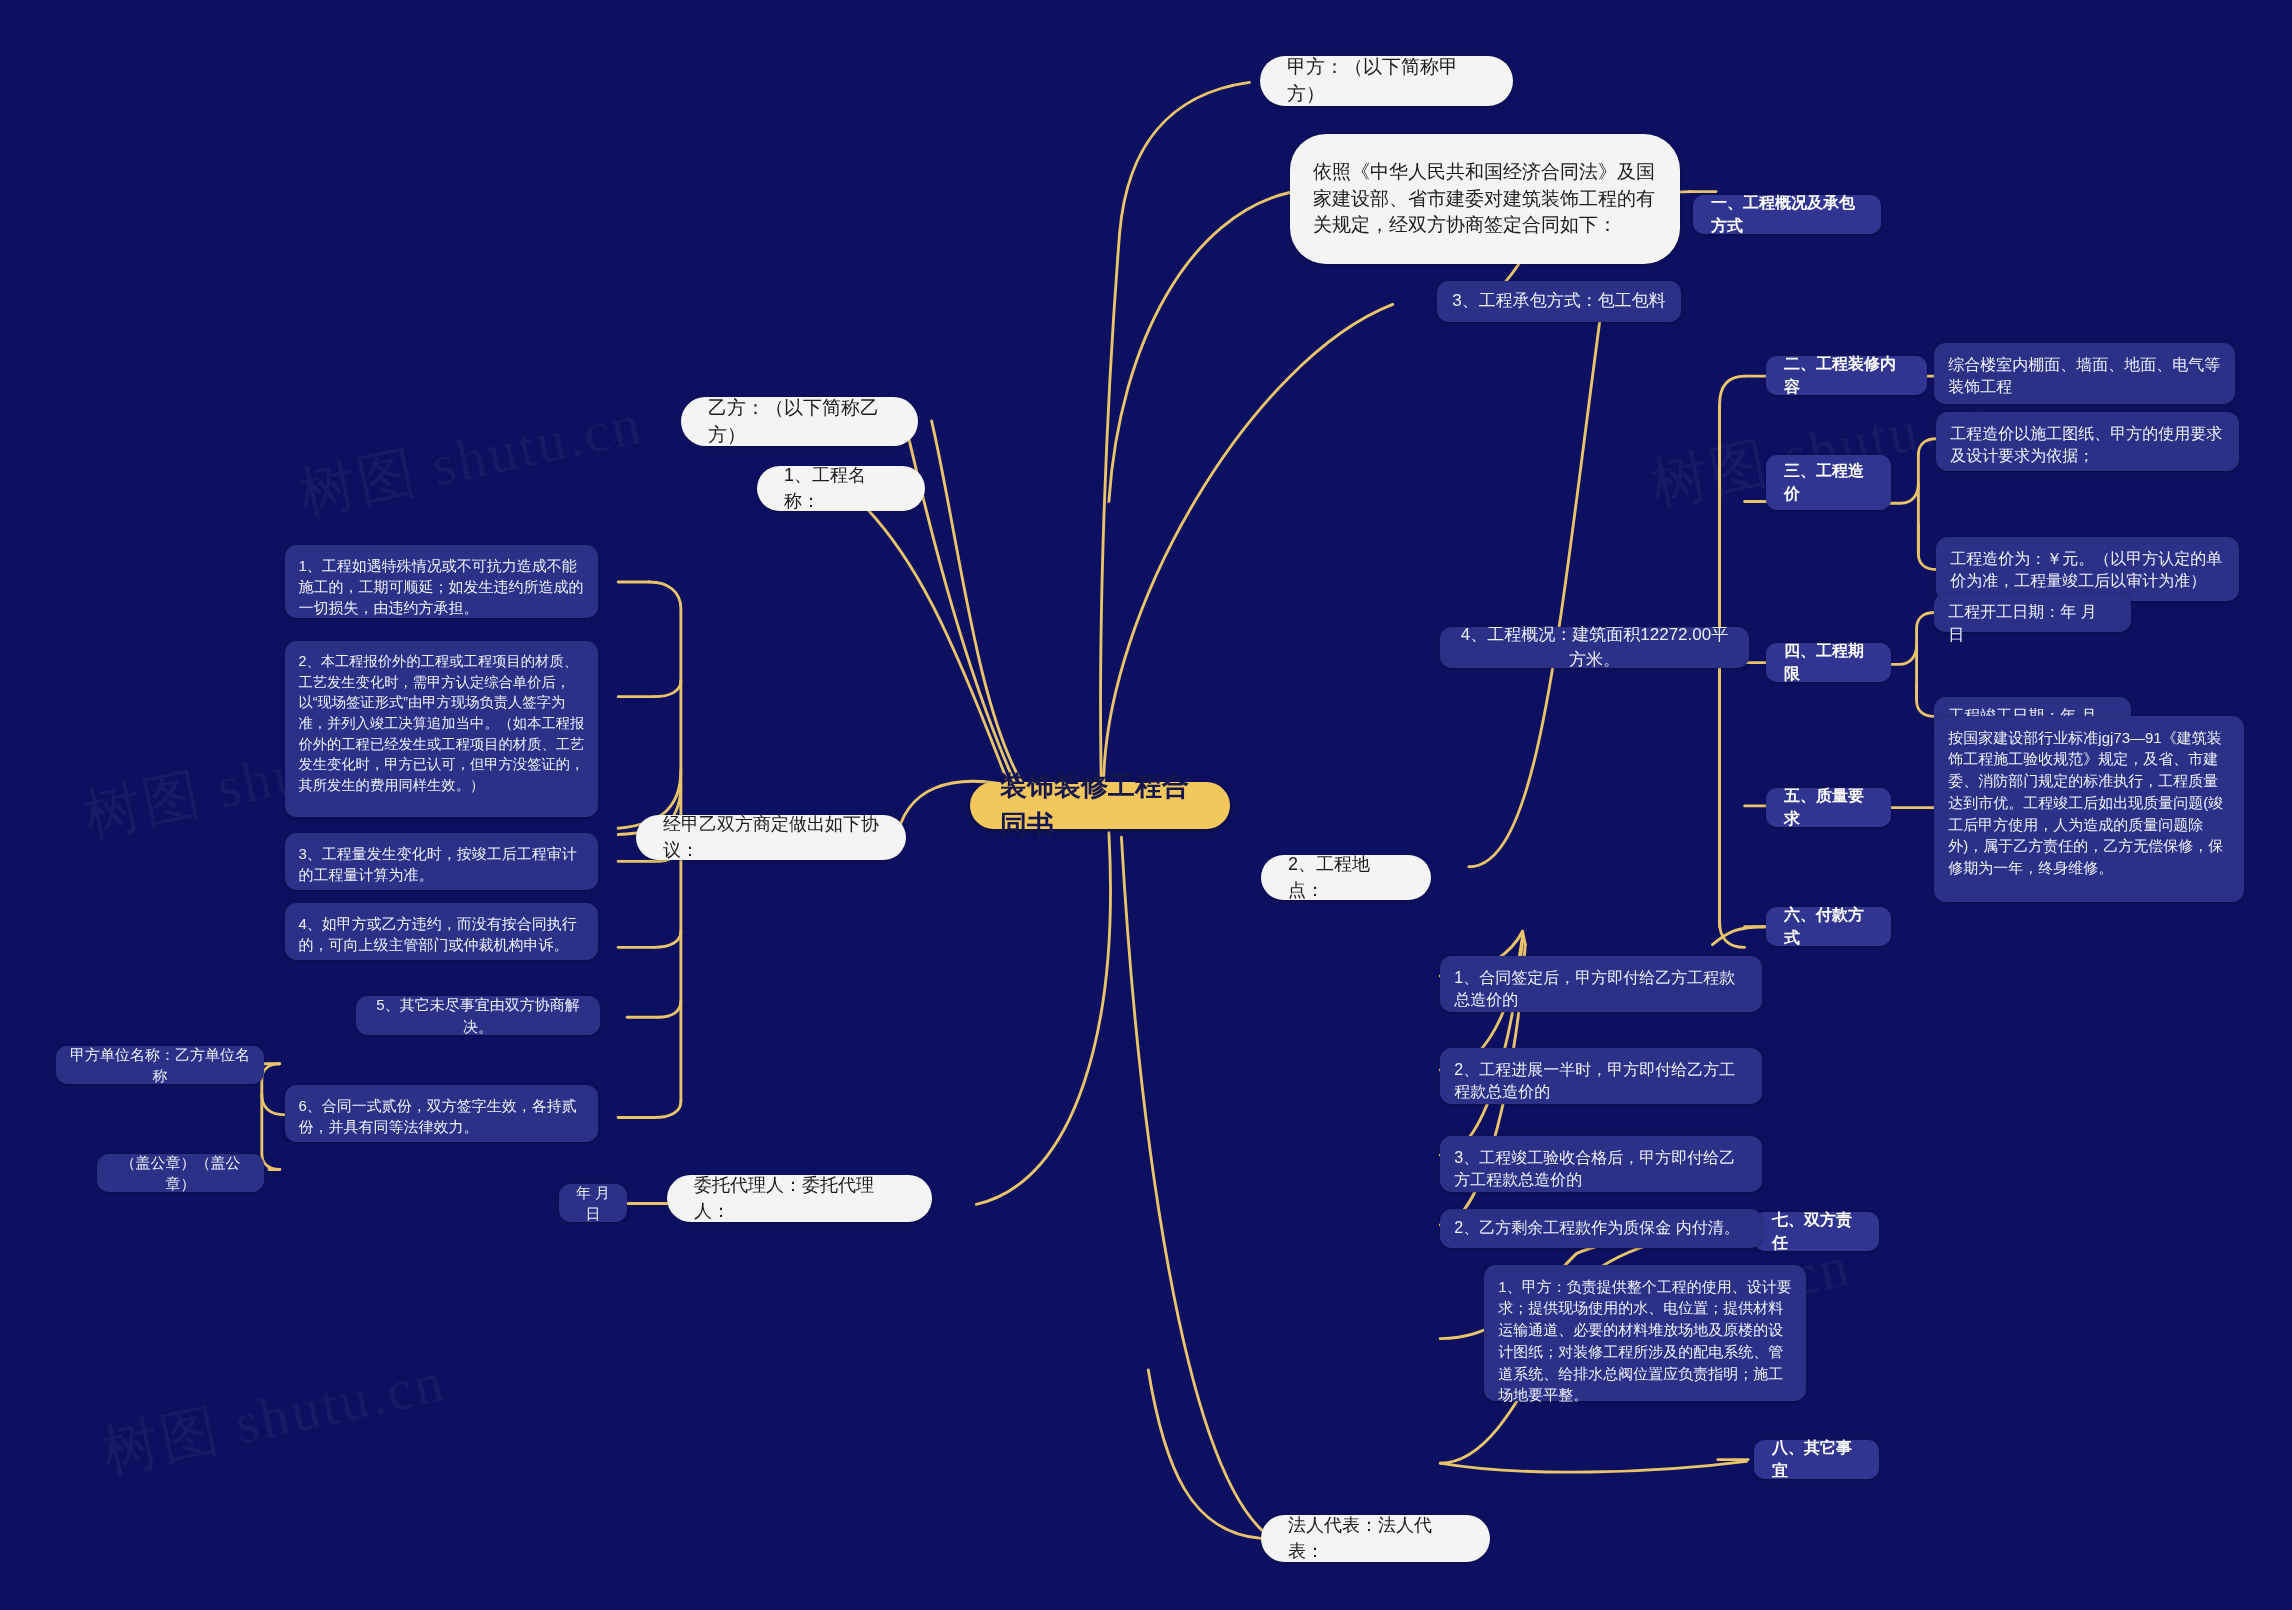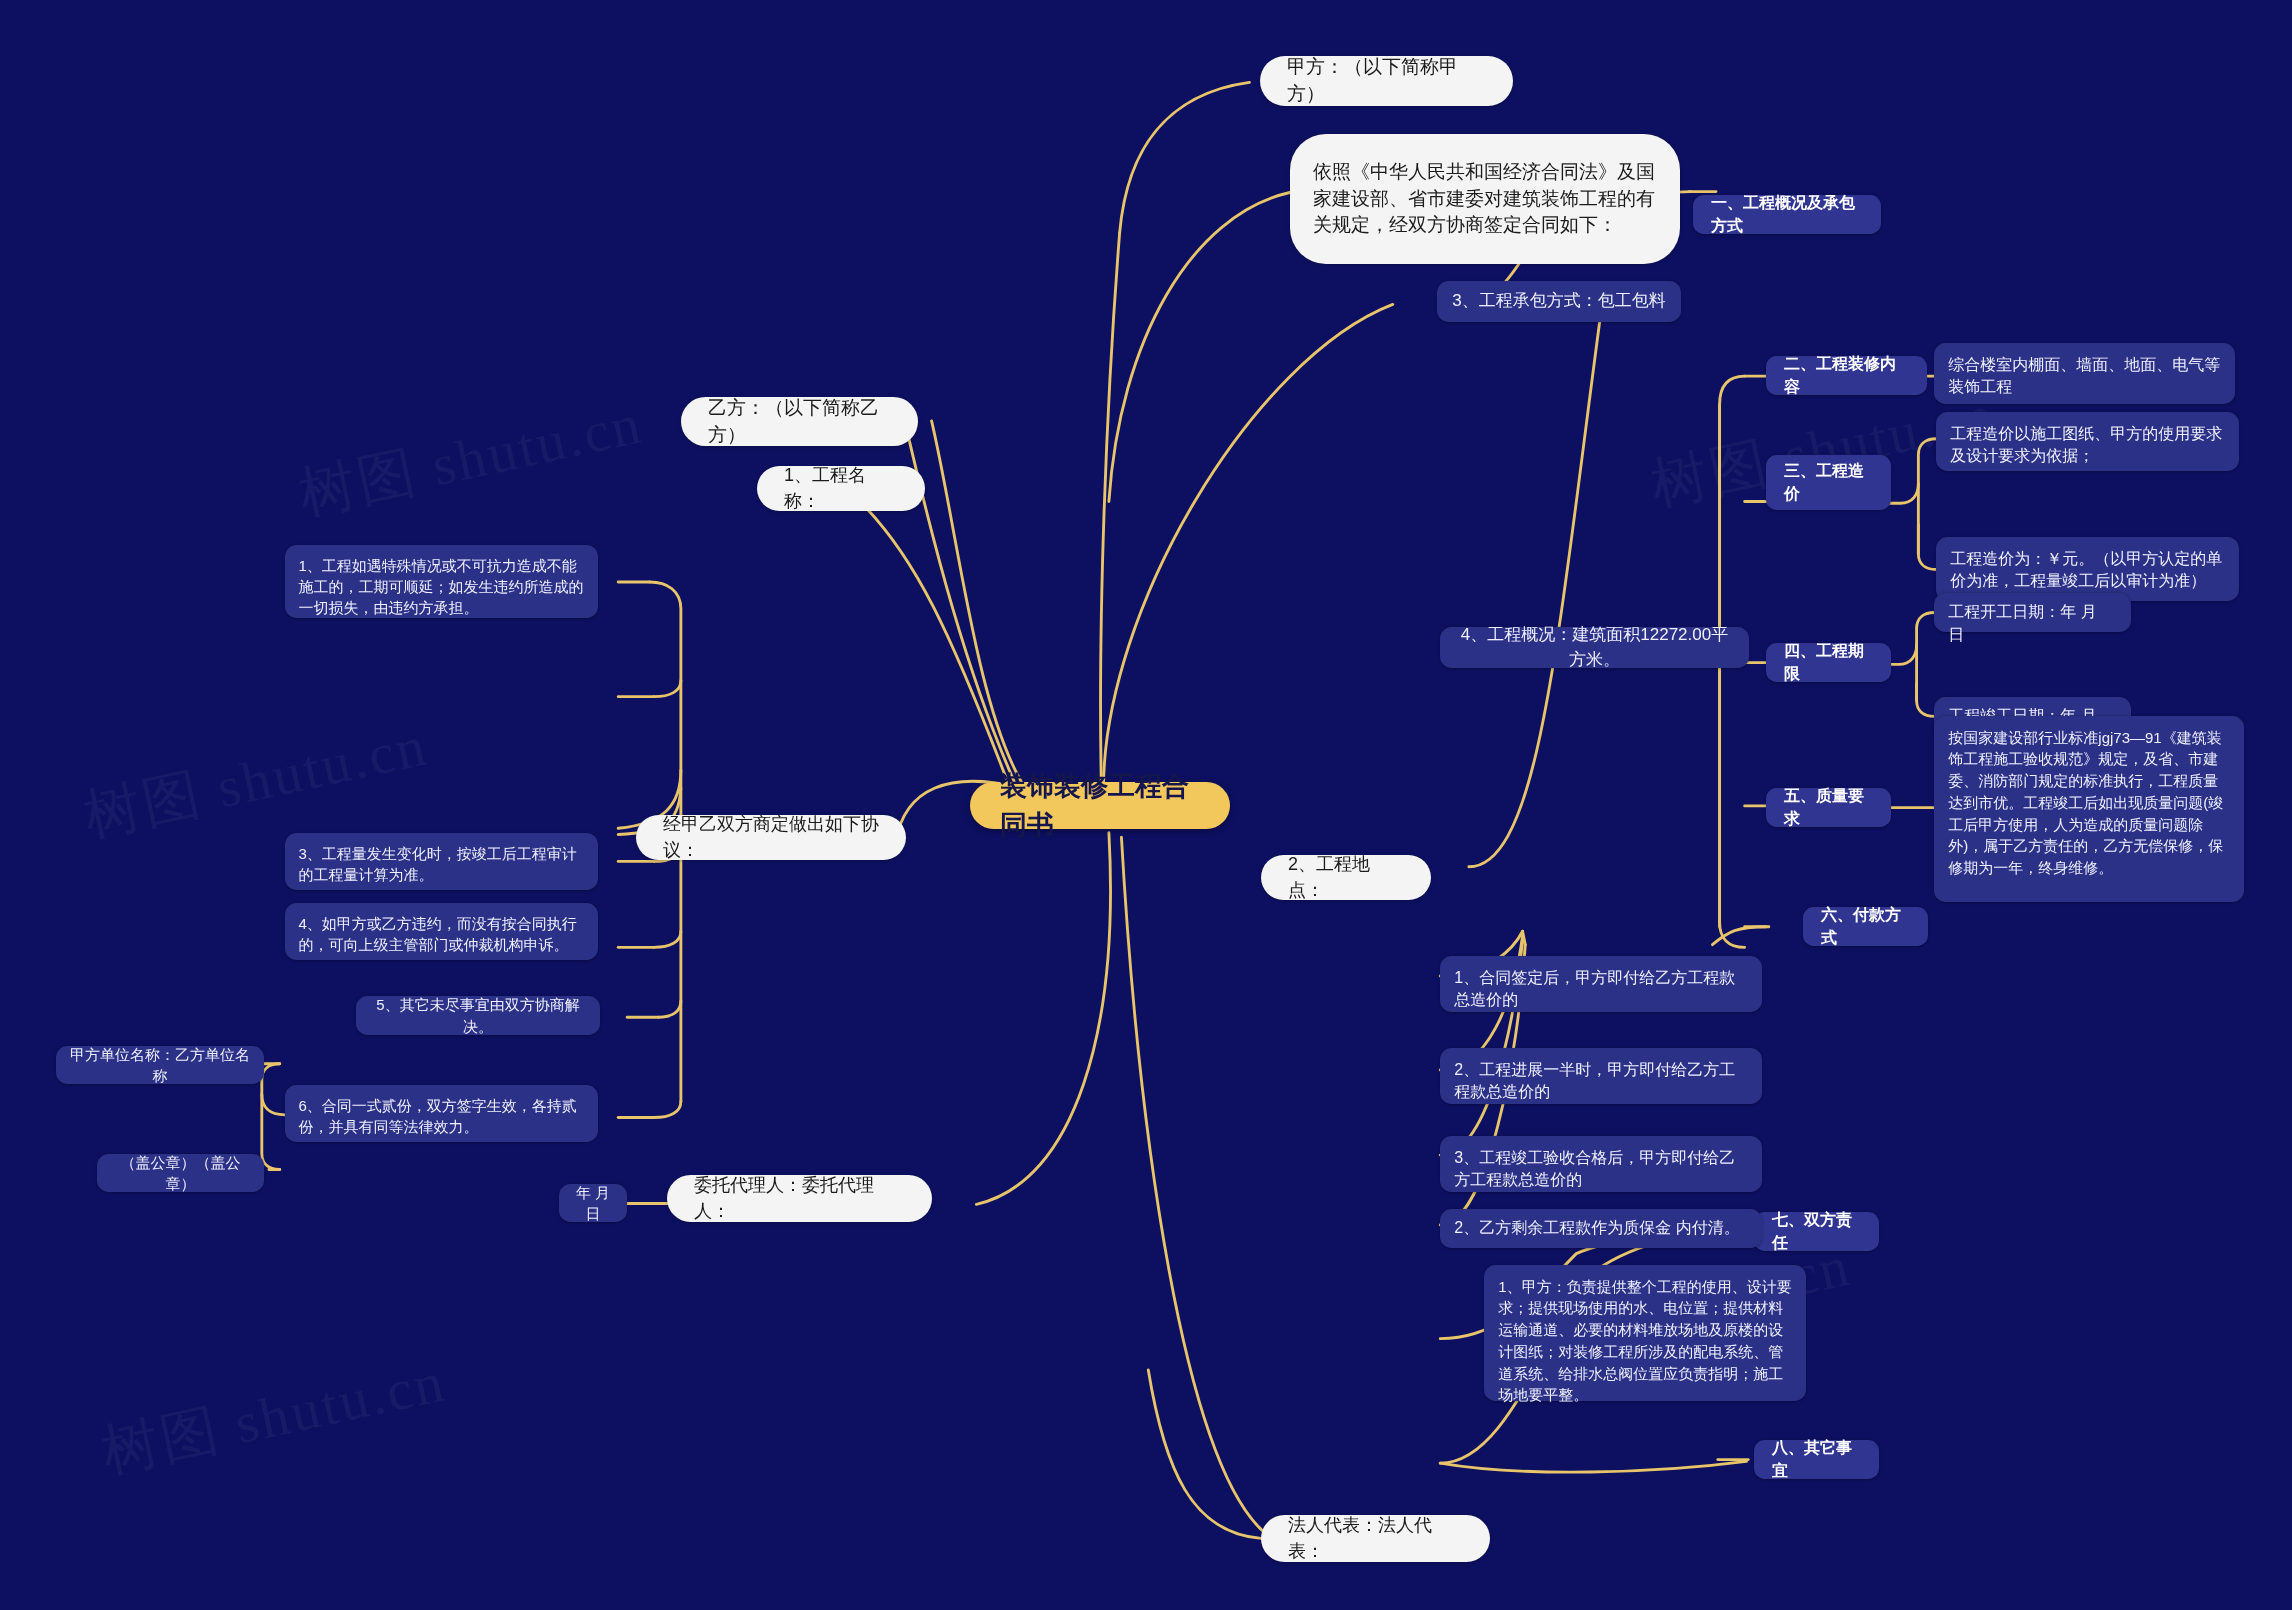--- a/index.html
+++ b/index.html
@@ -192,21 +192,21 @@
   <div class="node n-chip" style="left:1693px;top:172px;width:188px;height:39px;font-size:16px;margin-top:23px;">一、工程概况及承包方式</div>
 
   <div class="node n-chip" style="left:1766px;top:356px;width:161px;height:39px;font-size:16px;">二、工程装修内容</div>
 
   <div class="node n-chip" style="left:1766px;top:455px;width:125px;height:55px;font-size:16px;">三、工程造价</div>
 
   <div class="node n-chip" style="left:1766px;top:643px;width:125px;height:39px;font-size:16px;">四、工程期限</div>
 
   <div class="node n-chip" style="left:1766px;top:788px;width:125px;height:39px;font-size:16px;">五、质量要求</div>
 
-  <div class="node n-chip" style="left:1766px;top:907px;width:125px;height:39px;font-size:16px;margin-left:37px;">六、付款方式</div>
+  <div class="node n-chip" style="left:1766px;top:907px;width:125px;height:39px;font-size:16px;">六、付款方式</div>
 
   <div class="node n-chip" style="left:1754px;top:1212px;width:125px;height:39px;font-size:16px;">七、双方责任</div>
 
   <div class="node n-chip" style="left:1754px;top:1440px;width:125px;height:39px;font-size:16px;">八、其它事宜</div>
 
   <div class="node n-box" style="left:1934px;top:343px;width:301px;height:61px;">综合楼室内棚面、墙面、地面、电气等装饰工程</div>
 
   <div class="node n-box" style="left:1936px;top:412px;width:303px;height:59px;">工程造价以施工图纸、甲方的使用要求及设计要求为依据；</div>
 
   <div class="node n-box" style="left:1936px;top:537px;width:303px;height:64px;">工程造价为：￥元。（以甲方认定的单价为准，工程量竣工后以审计为准）</div>
@@ -225,20 +225,21 @@
 
   <div class="node n-box" style="left:1440px;top:1209px;width:322px;height:39px;padding:8px 14.3px;">2、乙方剩余工程款作为质保金 内付清。</div>
 
   <div class="node n-box smalltxt" style="left:1440px;top:1265px;width:322px;height:136px;line-height:1.45;margin-left:44px;">1、甲方：负责提供整个工程的使用、设计要求；提供现场使用的水、电位置；提供材料运输通道、必要的材料堆放场地及原楼的设计图纸；对装修工程所涉及的配电系统、管道系统、给排水总阀位置应负责指明；施工场地要平整。</div>
 
 
   <div class="node n-white" style="left:636px;top:815px;width:270px;height:45px;font-size:18px;">经甲乙双方商定做出如下协议：</div>
 
   <div class="node n-box smalltxt" style="left:285px;top:545px;width:313px;height:73px;padding:9.9px 13.4px;">1、工程如遇特殊情况或不可抗力造成不能施工的，工期可顺延；如发生违约所造成的一切损失，由违约方承担。</div>
 
+  <div class="node n-box smalltxt" style="left:285px;top:641px;width:313px;height:176px;padding:9.9px 13.4px;font-size:14.3px;line-height:1.45;">2、本工程报价外的工程或工程项目的材质、工艺发生变化时，需甲方认定综合单价后，以“现场签证形式”由甲方现场负责人签字为准，并列入竣工决算追加当中。（如本工程报价外的工程已经发生或工程项目的材质、工艺发生变化时，甲方已认可，但甲方没签证的，其所发生的费用同样生效。）</div>
 
   <div class="node n-box smalltxt" style="left:285px;top:833px;width:313px;height:57px;padding:9.9px 13.4px;">3、工程量发生变化时，按竣工后工程审计的工程量计算为准。</div>
 
   <div class="node n-box smalltxt" style="left:285px;top:903px;width:313px;height:57px;padding:9.9px 13.4px;">4、如甲方或乙方违约，而没有按合同执行的，可向上级主管部门或仲裁机构申诉。</div>
 
   <div class="node n-box smalltxt center" style="left:356px;top:996px;width:244px;height:39px;padding:8px 13.4px;">5、其它未尽事宜由双方协商解决。</div>
 
   <div class="node n-box smalltxt" style="left:285px;top:1085px;width:313px;height:57px;padding:9.9px 13.4px;">6、合同一式贰份，双方签字生效，各持贰份，并具有同等法律效力。</div>
 
   <div class="node n-box smalltxt center" style="left:56px;top:1046px;width:208px;height:38px;padding:7.2px 10.7px;">甲方单位名称：乙方单位名称</div>

